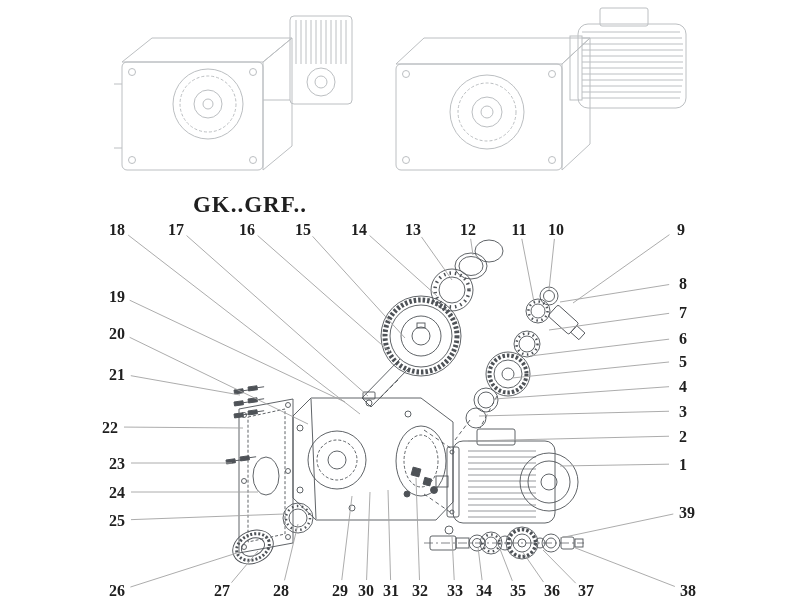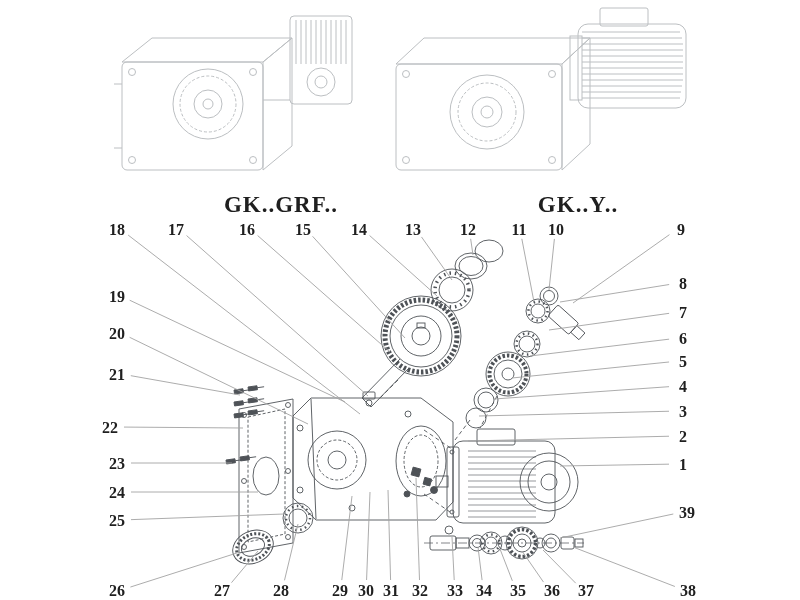--- a/index.html
+++ b/index.html
@@ -1,20 +1,20 @@
 <!DOCTYPE html>
 <html style="--bg: #ffffff; --dark: #4e5257; --light: #bcbfc2; --leader: #a3a3a3; --text: #1f1f1f;"><head>
 <meta charset="utf-8">
 <style>
   html,body{margin:0;padding:0;background:#fff;}
   .page{position:relative;width:800px;height:600px;background:var(--bg,#fff);
         font-family:"Liberation Serif",serif;overflow:hidden;}
   .page svg{position:absolute;left:0;top:0;}
   .model-label{position:absolute;font-weight:bold;font-size:23px;letter-spacing:1px;
-        color:var(--text,#1f1f1f);transform:translateX(-50%);white-space:nowrap;margin-left:31px;}
+        color:var(--text,#1f1f1f);transform:translateX(-50%);white-space:nowrap;}
   .model-label.left{left:250px;top:192px;}
   .model-label.right{left:547px;top:192px;}
   .lg{stroke:var(--light,#bcbfc2);fill:none;stroke-width:1;}
   .dk{stroke:var(--dark,#4e5257);fill:none;stroke-width:0.9;}
   #leader-lines line{stroke:var(--leader,#a3a3a3);stroke-width:0.9;}
   #callout-labels text{font-family:"Liberation Serif",serif;font-size:16px;font-weight:bold;
         fill:var(--text,#1f1f1f);text-anchor:middle;}
 </style>
 </head>
 <body>
@@ -306,14 +306,13 @@
         <text x="455" y="590" dy="0.35em">33</text>
         <text x="484" y="590" dy="0.35em">34</text>
         <text x="518" y="590" dy="0.35em">35</text>
         <text x="552" y="590" dy="0.35em">36</text>
         <text x="586" y="590" dy="0.35em">37</text>
         <text x="688" y="590" dy="0.35em">38</text>
       </g>
   </svg>
 
   <div class="model-label left">GK..GRF..</div>
-  <div class="model-label right">GK..Y..</div>
 </div>
 
 </body></html>

